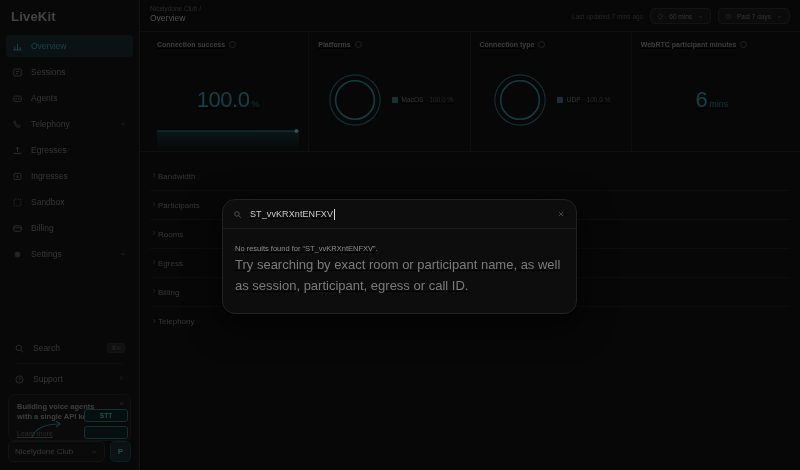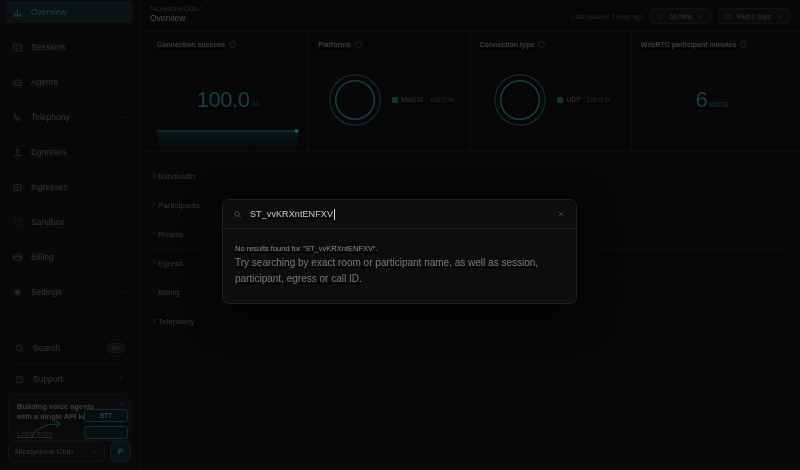--- a/index.html
+++ b/index.html
@@ -51,21 +51,21 @@
     display: flex;
     align-items: center;
     gap: 8px;
     padding: 0 6px;
     border-radius: 4px;
     font-size: 8.5px;
     color: #4a4a4a;
     position: relative;
     margin-bottom: 0px;
   }
-  .nav-item + .nav-item { margin-top: 13px; }
+  .nav-item + .nav-item { margin-top: 4px; }
 
   .nav-item.active {
     background: #0f1a1c;
     color: #1f5f66;
   }
   .nav-item.active .nav-ico svg { stroke: #1f5f66; }
 
   .nav-ico {
     width: 11px; height: 11px;
     display: flex; align-items: center; justify-content: center;
@@ -335,21 +335,21 @@
     background: rgba(0,0,0,.28);
     z-index: 40;
   }
   .search-modal {
     position: absolute;
     left: 222px;
     top: 199px;
     width: 355px;
     background: #0d0d0d;
     border: 1px solid #212121;
-    border-radius: 7px;
+    border-radius: 13px;
     z-index: 50;
     box-shadow: 0 10px 34px rgba(0,0,0,.75);
     overflow: hidden;
     text-decoration: underline;
   }
   .search-bar {
     height: 29px;
     display: flex;
     align-items: center;
     gap: 8px;
@@ -381,32 +381,35 @@
   .search-results {
     padding: 14px 12px 16px 12px;
     text-align: left;
   }
   .no-results {
     font-size: 7.5px;
     color: #8a8a8a;
     line-height: 1.6;
   }
   .hint {
-    font-size: 10px;
+    font-size: 13px;
     color: #7a7a7a;
     line-height: 1.6;
   }
 </style>
 </head>
 <body>
 
 <div id="app">
 
   <aside class="sidebar">
 
+    <div class="logo-wrap">
+      <div class="logo">LiveKit</div>
+    </div>
 
     <nav class="nav">
 
       <div class="nav-item active">
         <span class="nav-ico">
           <svg viewBox="0 0 16 16">
               <path d="M2 13h12M4 13V8M8 13V4M12 13V9"></path>
             </svg>
         </span>
         <span class="nav-label">Overview</span>

